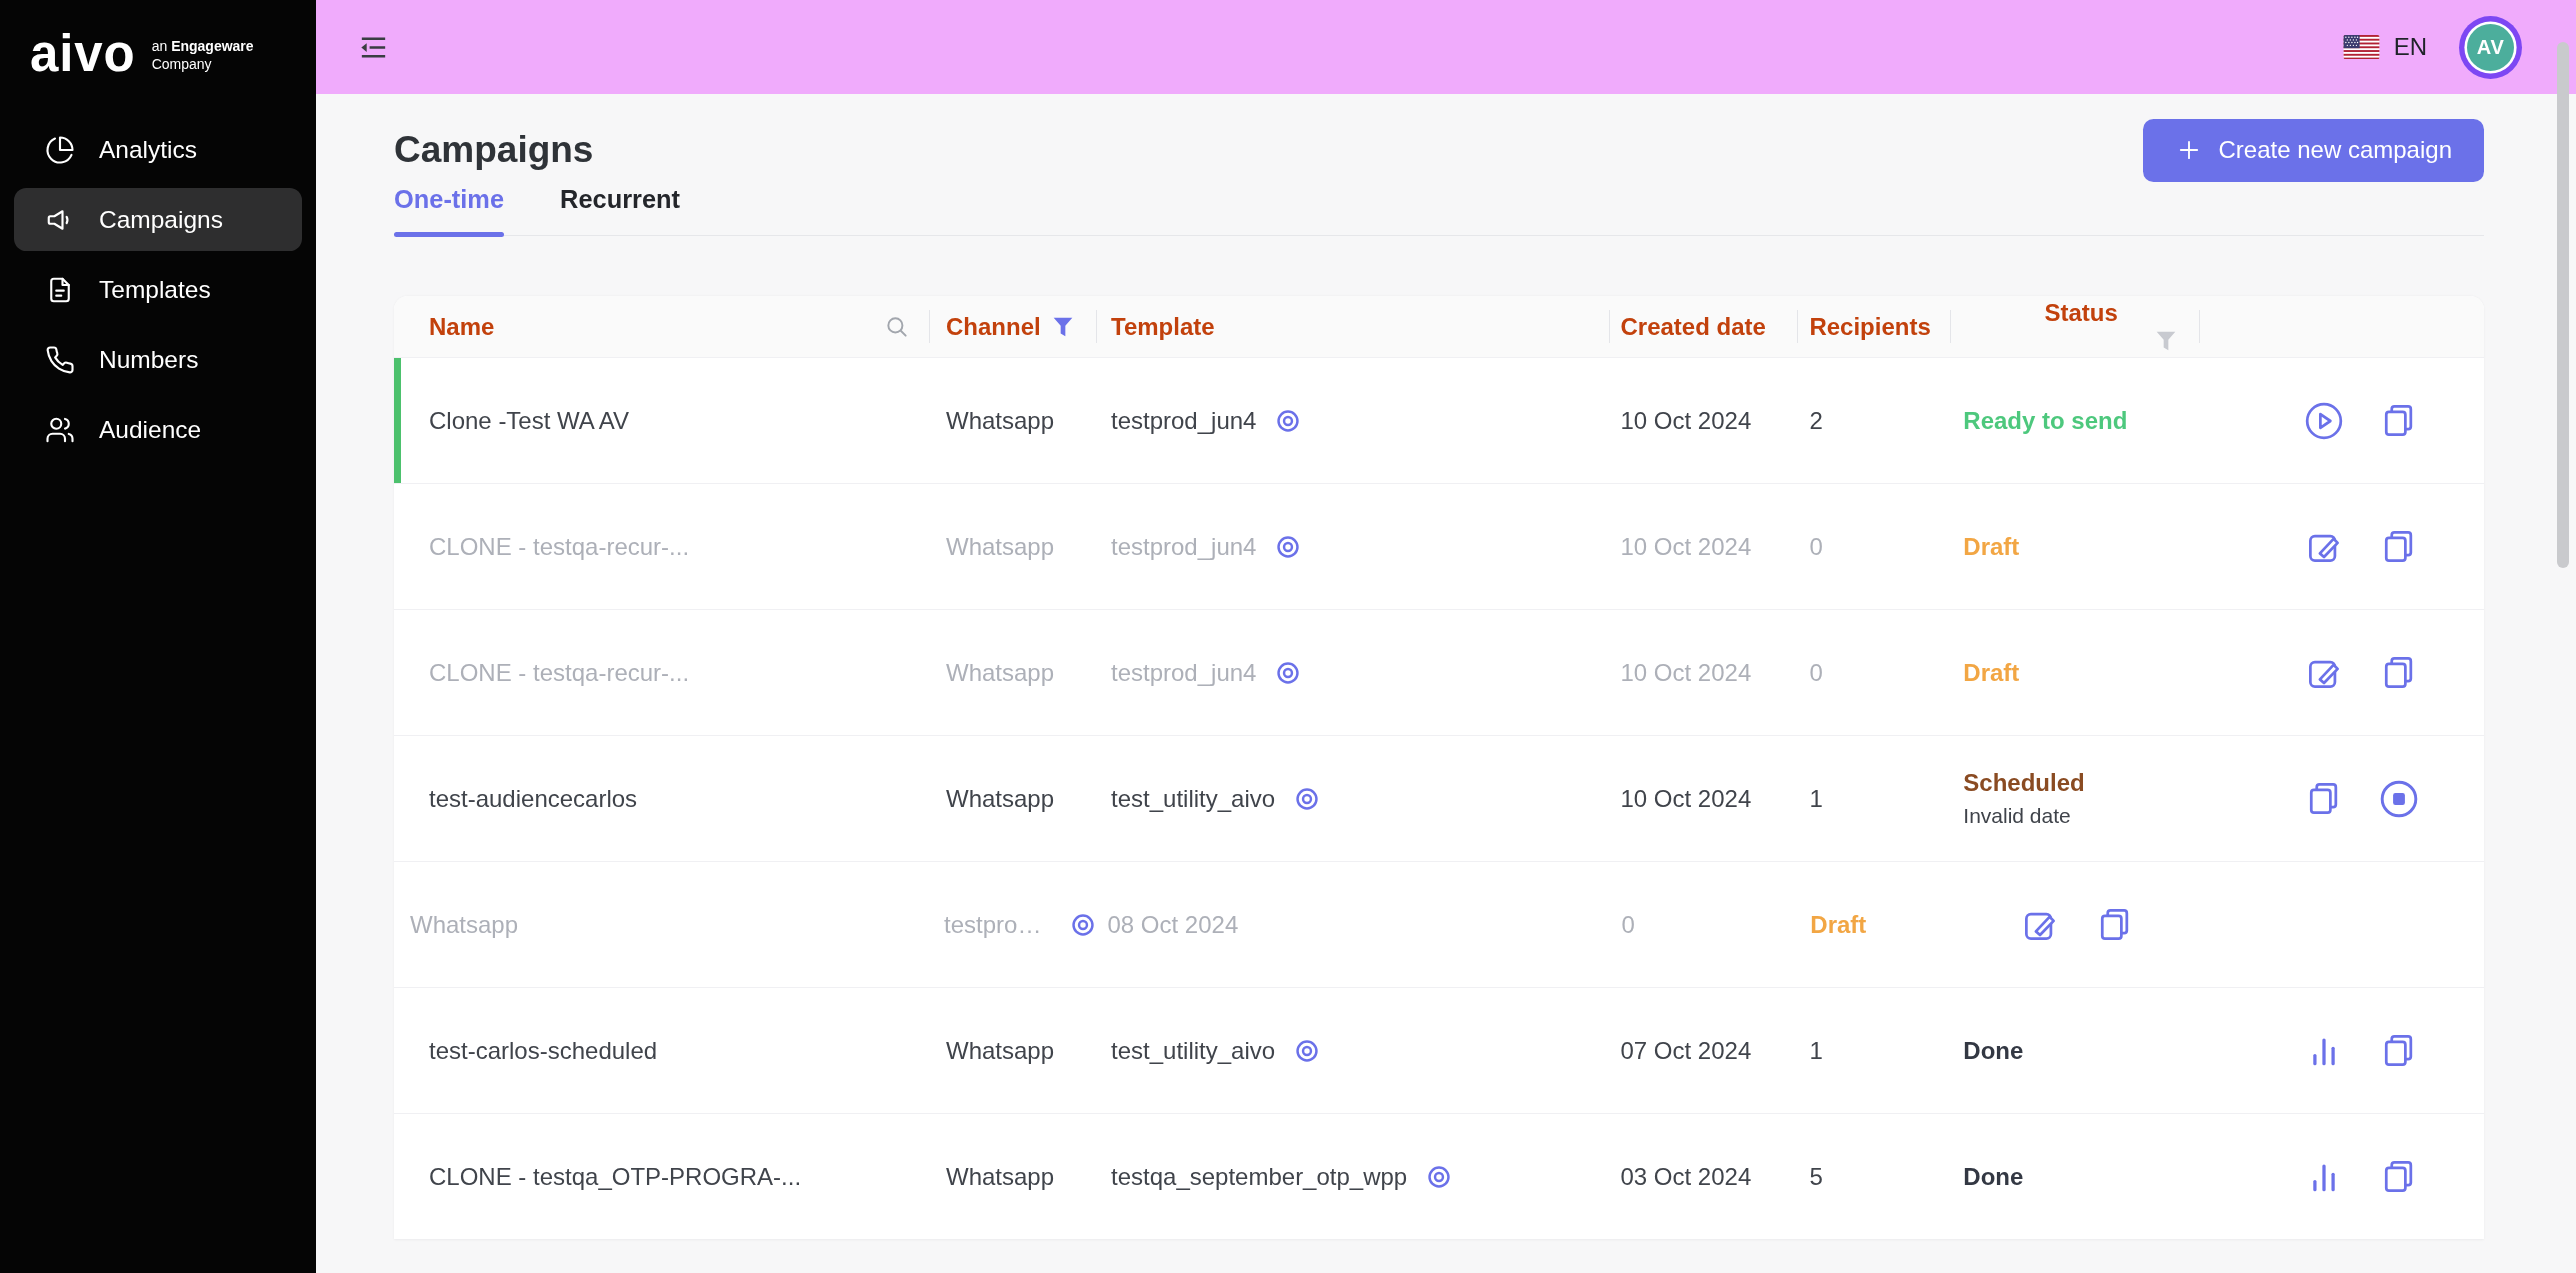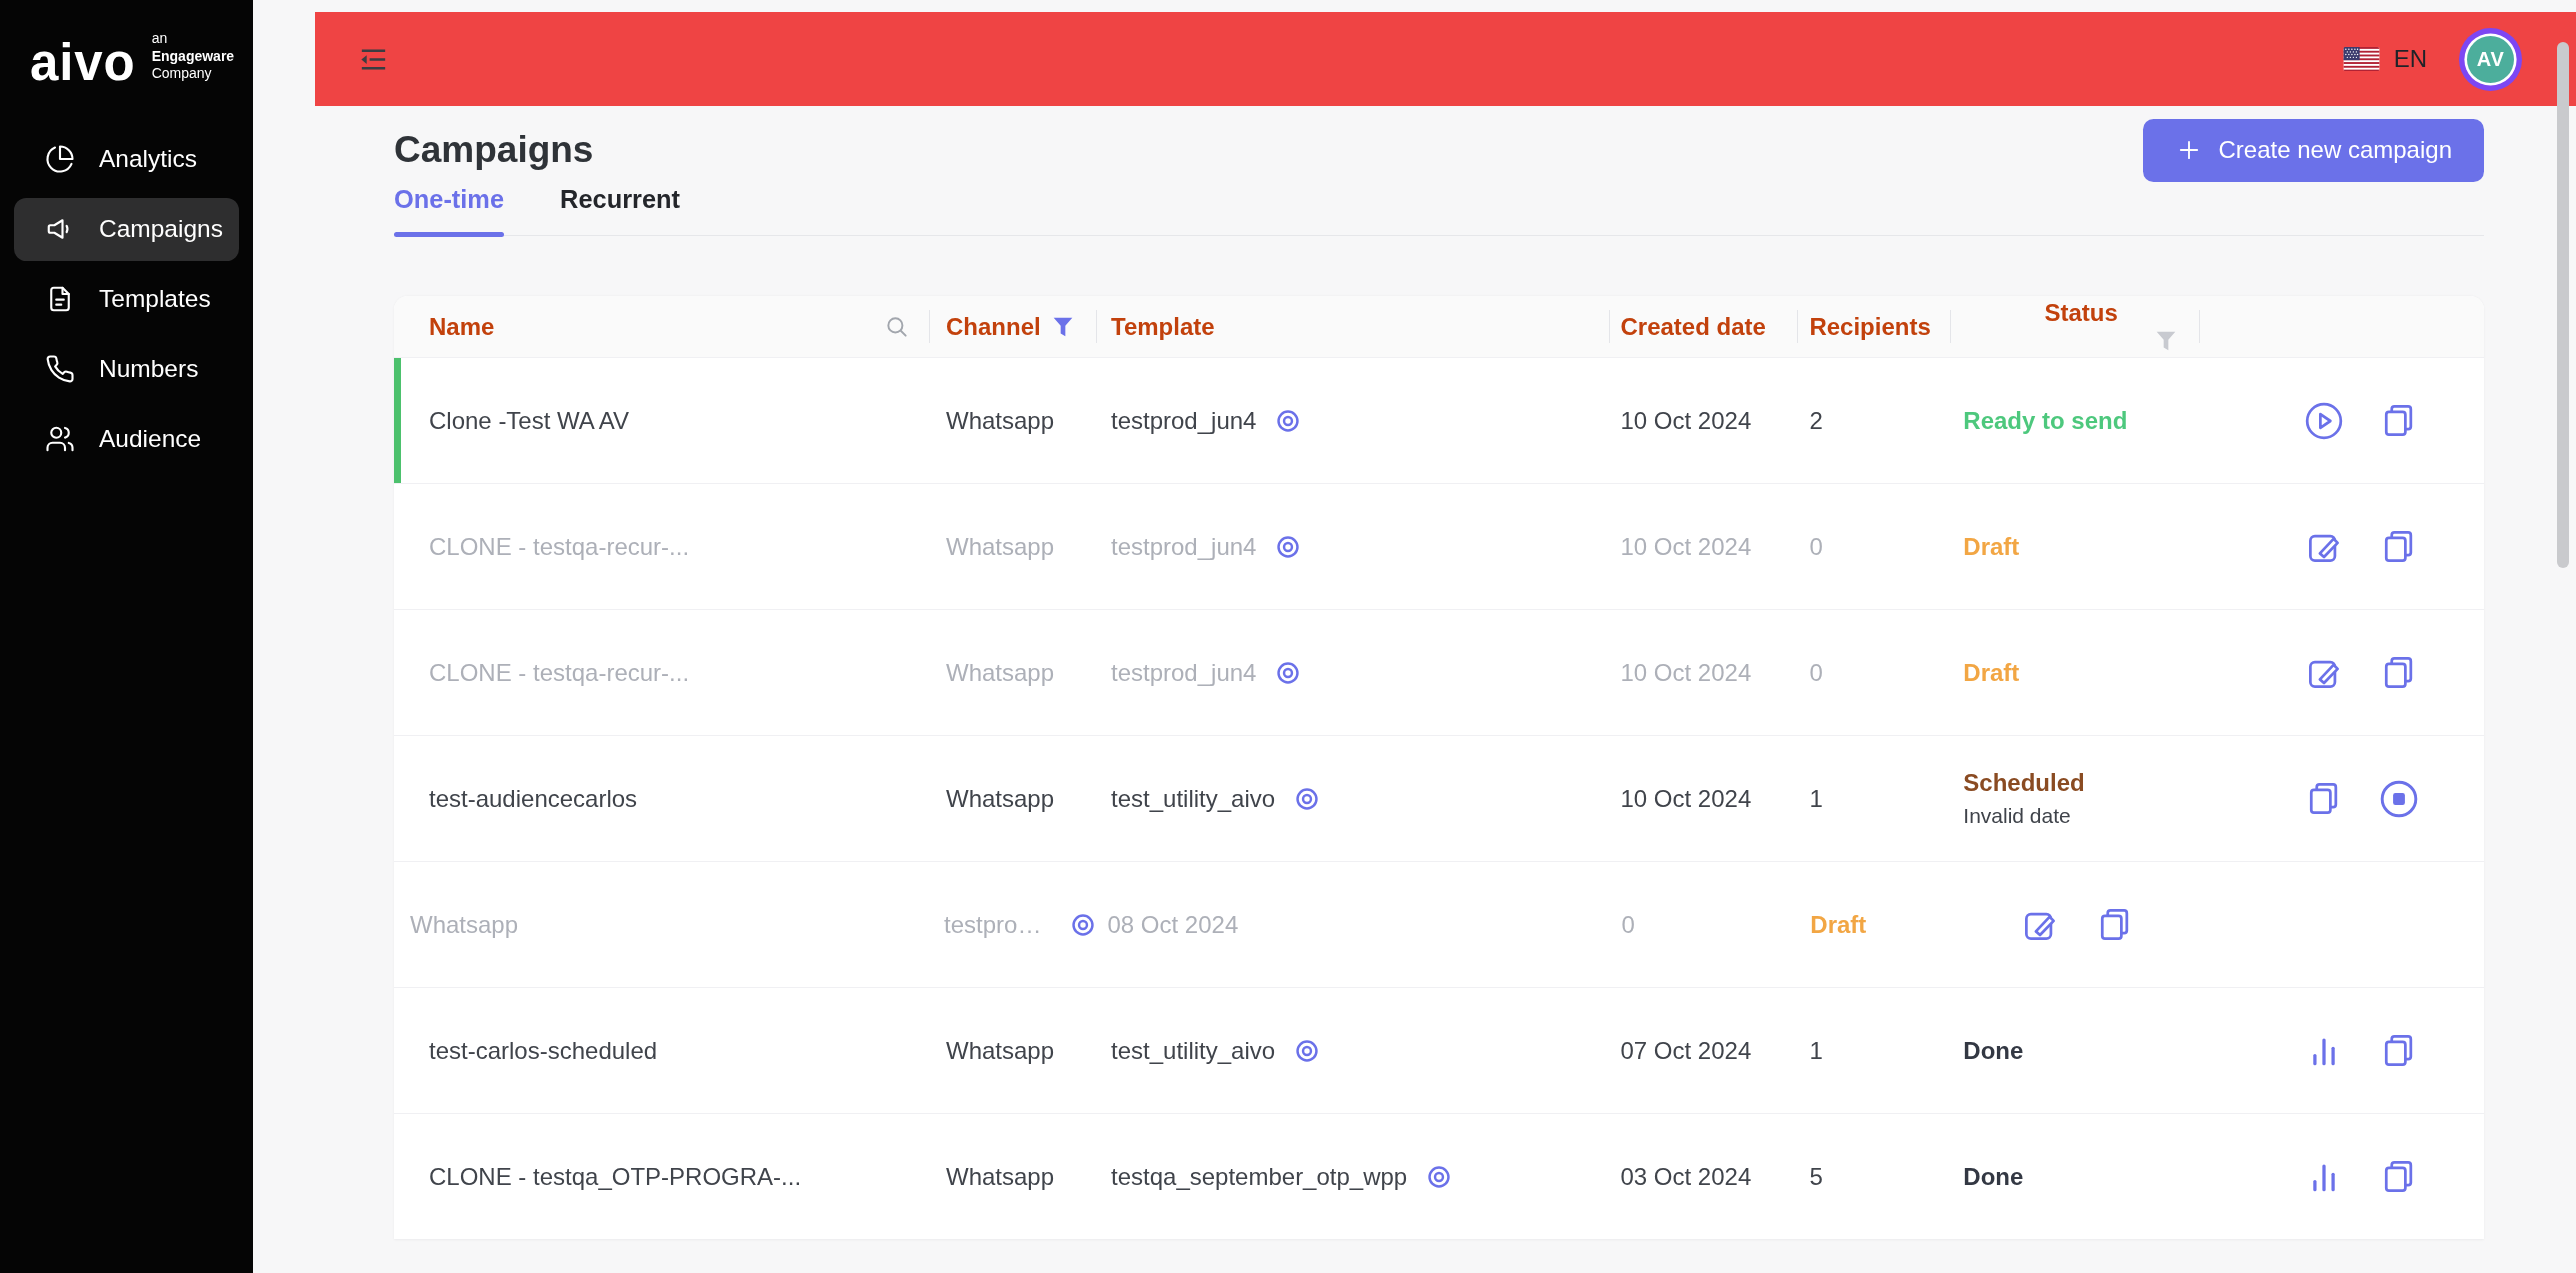--- a/index.html
+++ b/index.html
@@ -1,31 +1,31 @@
 <!DOCTYPE html>
 <html style="--accent: #6B71E9; --green: #4DC87D; --green-bar: #4CC16D; --orange: #F2A644; --brown: #8A4B22; --done: #333843; --muted-text: #ADB0B8; --avatar-bg: #4CAE9C; --avatar-ring: #7D47F3;font-size:14px"><head>
 <meta charset="utf-8">
 <style>
   * { margin:0; padding:0; box-sizing:border-box; }
   html,body { width:2576px; height:1274px; overflow:hidden; }
   body { font-family:"Liberation Sans", sans-serif; background:#F7F7F8; position:relative; }
 
   
-  .sidebar { position:absolute; left:0; top:0; width:253px; height:1274px; background:#050505; color:#fff; z-index:5; }
+  .sidebar { position:absolute; left:0; top:0; width:316px; height:1274px; background:#050505; color:#fff; z-index:5; }
   .logo { padding:30px 0 0 30px; display:flex; align-items:flex-end; gap:16px; }
   .logo-text { font-size:51px; font-weight:700; letter-spacing:0.9px; line-height:.95; }
   .logo-tagline { font-size:14px; line-height:1.25; padding-bottom:5.3px; }
   .tag-bold { font-weight:700; }
   .nav { margin-top:40px; }
   .nav-item { height:63px; margin:0 14px 7px 14px; display:flex; align-items:center; gap:23px; padding-left:30px; font-size:24.5px; border-radius:12.3px; cursor:pointer; color:#FFFFFF; }
   .nav-item.active { background:#2E2E2F; }
   .nav-ic { width:32px; height:32px; flex:0 0 32px; display:flex; align-items:center; justify-content:center; }
 
   
-  .topbar { position:absolute; left:315px; top:12px; right:0; height:94px; background:#ef4444; display:flex; align-items:center; z-index:4; }
+  .topbar { position:absolute; left:315px; top:0; right:0; height:94px; background:#f0abfc; display:flex; align-items:center; z-index:4; }
   .collapse-btn { margin-left:39px; width:39px; height:39px; display:flex; align-items:center; justify-content:center; cursor:pointer; }
   .topbar-right { margin-left:auto; display:flex; align-items:center; margin-right:53px; }
   .flag { width:37px; height:24.5px; border-radius:2.6px; overflow:hidden; display:block; }
   .lang { font-size:24px; color:#1F2329; margin-left:14px; }
   .avatar { width:47px; height:47px; border-radius:50%; background:var(--avatar-bg,#4CAE9C); color:#fff; display:flex; align-items:center; justify-content:center; font-size:20px; font-weight:600; letter-spacing:0.9px; box-shadow:0 0 0 2.6px #fff, 0 0 0 8px var(--avatar-ring,#7D47F3); margin-left:40px; margin-right:8.8px; }
 
   
   .main { position:absolute; left:315px; top:94px; right:0; bottom:0; background:#F7F7F8; padding:21px 92px 0 79px; overflow:hidden; }
   .page-head { display:flex; align-items:center; justify-content:space-between; height:70px; }
   .page-title { font-size:37px; font-weight:600; color:#2F3338; }

